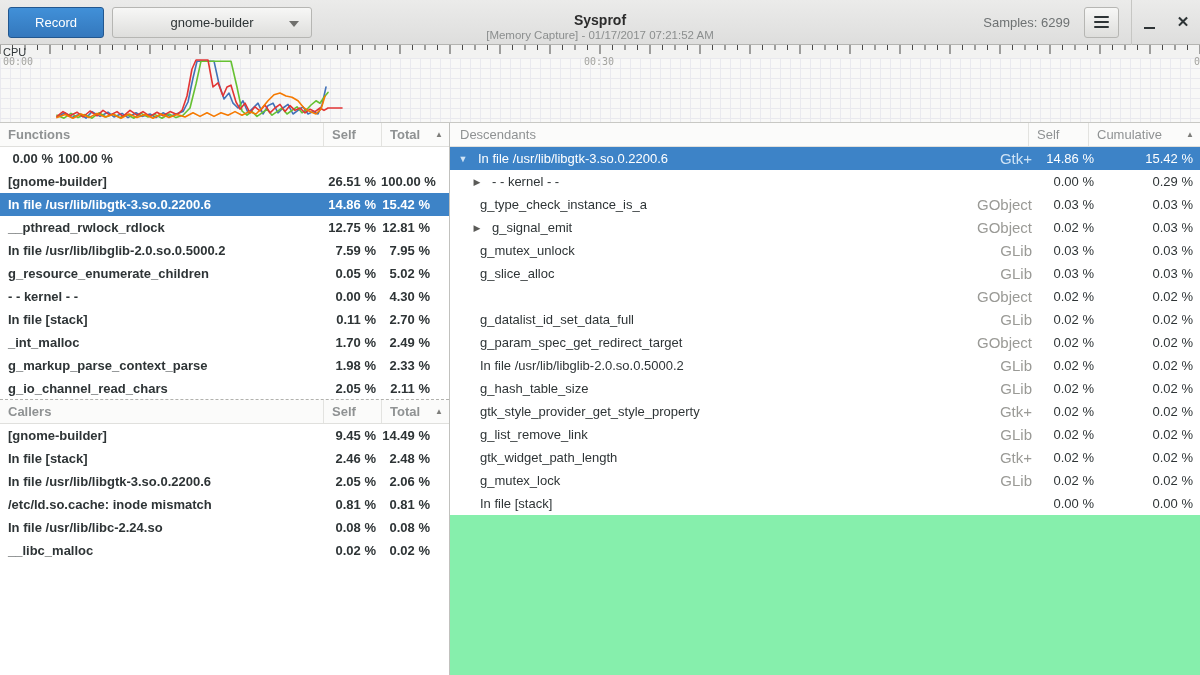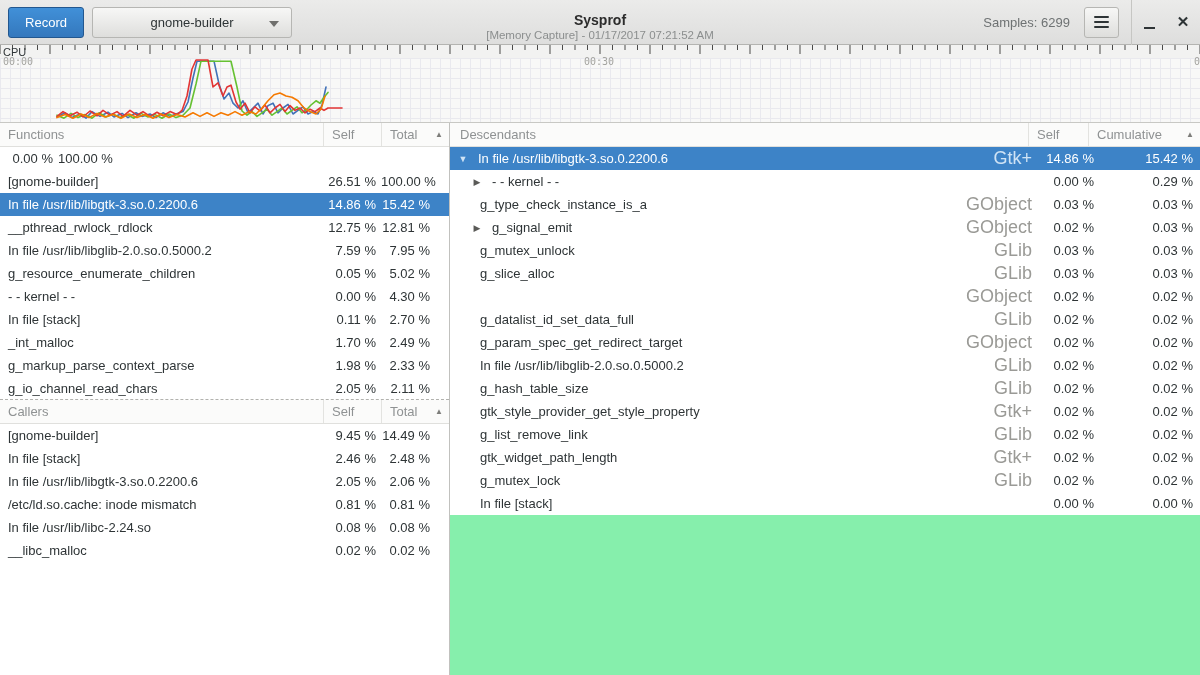--- a/index.html
+++ b/index.html
@@ -13,21 +13,21 @@
     background:linear-gradient(to bottom,#ebebea,#dededd);
     border-bottom:1px solid #b4b4b1;
   }
   .btn {
     height:31px; border-radius:3px; border:1px solid #b6b6b3;
     background:linear-gradient(to bottom,#f7f7f6,#dededc);
     font-size:13px; color:#2e3436; display:flex; align-items:center; justify-content:center;
     cursor:default;
   }
   .record-btn {
-    margin-left:8px; width:76px;
+    margin-left:8px; width:96px;
     background:linear-gradient(to bottom,#4190d8,#3478bd);
     border:1px solid #22578f; color:#ffffff;
   }
   .process-btn { margin-left:8px; width:200px; position:relative; }
   .process-btn .lbl { flex:1; text-align:center; }
   .caret-down {
     position:absolute; right:12px; top:13px; width:0; height:0;
     border-left:5px solid transparent; border-right:5px solid transparent;
     border-top:6px solid #70706d;
   }
@@ -55,21 +55,21 @@
     font-family:"DejaVu Sans Mono", monospace; z-index:2; white-space:nowrap; }
   .plot-wrap { position:absolute; left:0; top:13px; width:1200px; height:64px; overflow:hidden;
     background:
       repeating-linear-gradient(to right,#e9e9ee 0 1px,transparent 1px 10px),
       repeating-linear-gradient(to bottom,#e9e9ee 0 1px,transparent 1px 10px),
       #f8f8f7;
   }
 
   
   .content { flex:1; display:flex; min-height:0; }
-  .left-pane { width:449px; flex:0 0 449px; display:flex; flex-direction:column; background:#fff; }
+  .left-pane { width:449px; flex:0 0 449px; display:flex; flex-direction:column; background:#fff;font-weight:bold; }
   .v-divider { width:1px; flex:0 0 1px; background:#c1c1be; }
   .right-pane { flex:1; display:flex; flex-direction:column; background:#86efac; }
 
   .thead { height:24px; flex:0 0 24px; display:flex; align-items:stretch;
     background:#fbfbfa; border-bottom:1px solid #e0e0dd; }
   .thead .hcell { display:flex; align-items:center; font-size:13px; color:#8f9293; }
   .hcell.name { flex:1; padding-left:8px; }
   .right-pane .hcell.name { padding-left:10px; }
   .hcell.sep { border-left:1px solid #e3e3e0; }
   .hcell .arrow { margin-left:auto; margin-right:6px; font-size:8px; color:#7d7d7a; }
@@ -94,21 +94,21 @@
 
   .pane-handle { height:1px; flex:0 0 1px; border-top:1px dashed #b2b2ae; margin-top:-1px; }
 
   
   .dcell-name { flex:1; display:flex; align-items:center; overflow:hidden; padding-left:6px; }
   .expander { width:14px; font-size:9px; color:#5a5a57; text-align:center; flex:0 0 14px; }
   .trow.selected .expander { color:#cfe3f5; }
   .indent-1 .expander { margin-left:14px; }
   .indent-1.no-exp .tree-label { margin-left:24px; }
   .tree-label { margin-left:8px; }
-  .badge { margin-left:auto; padding-right:8px; font-size:18px; color:#9a9a96; }
+  .badge { margin-left:auto; padding-right:8px; font-size:15px; color:#9a9a96; }
   .trow.selected .badge { color:#cfe3f5; }
 </style>
 </head>
 <body>
 
 <div class="window">
 
   <div class="headerbar">
     <div class="btn record-btn">Record</div>
     <div class="btn process-btn">

